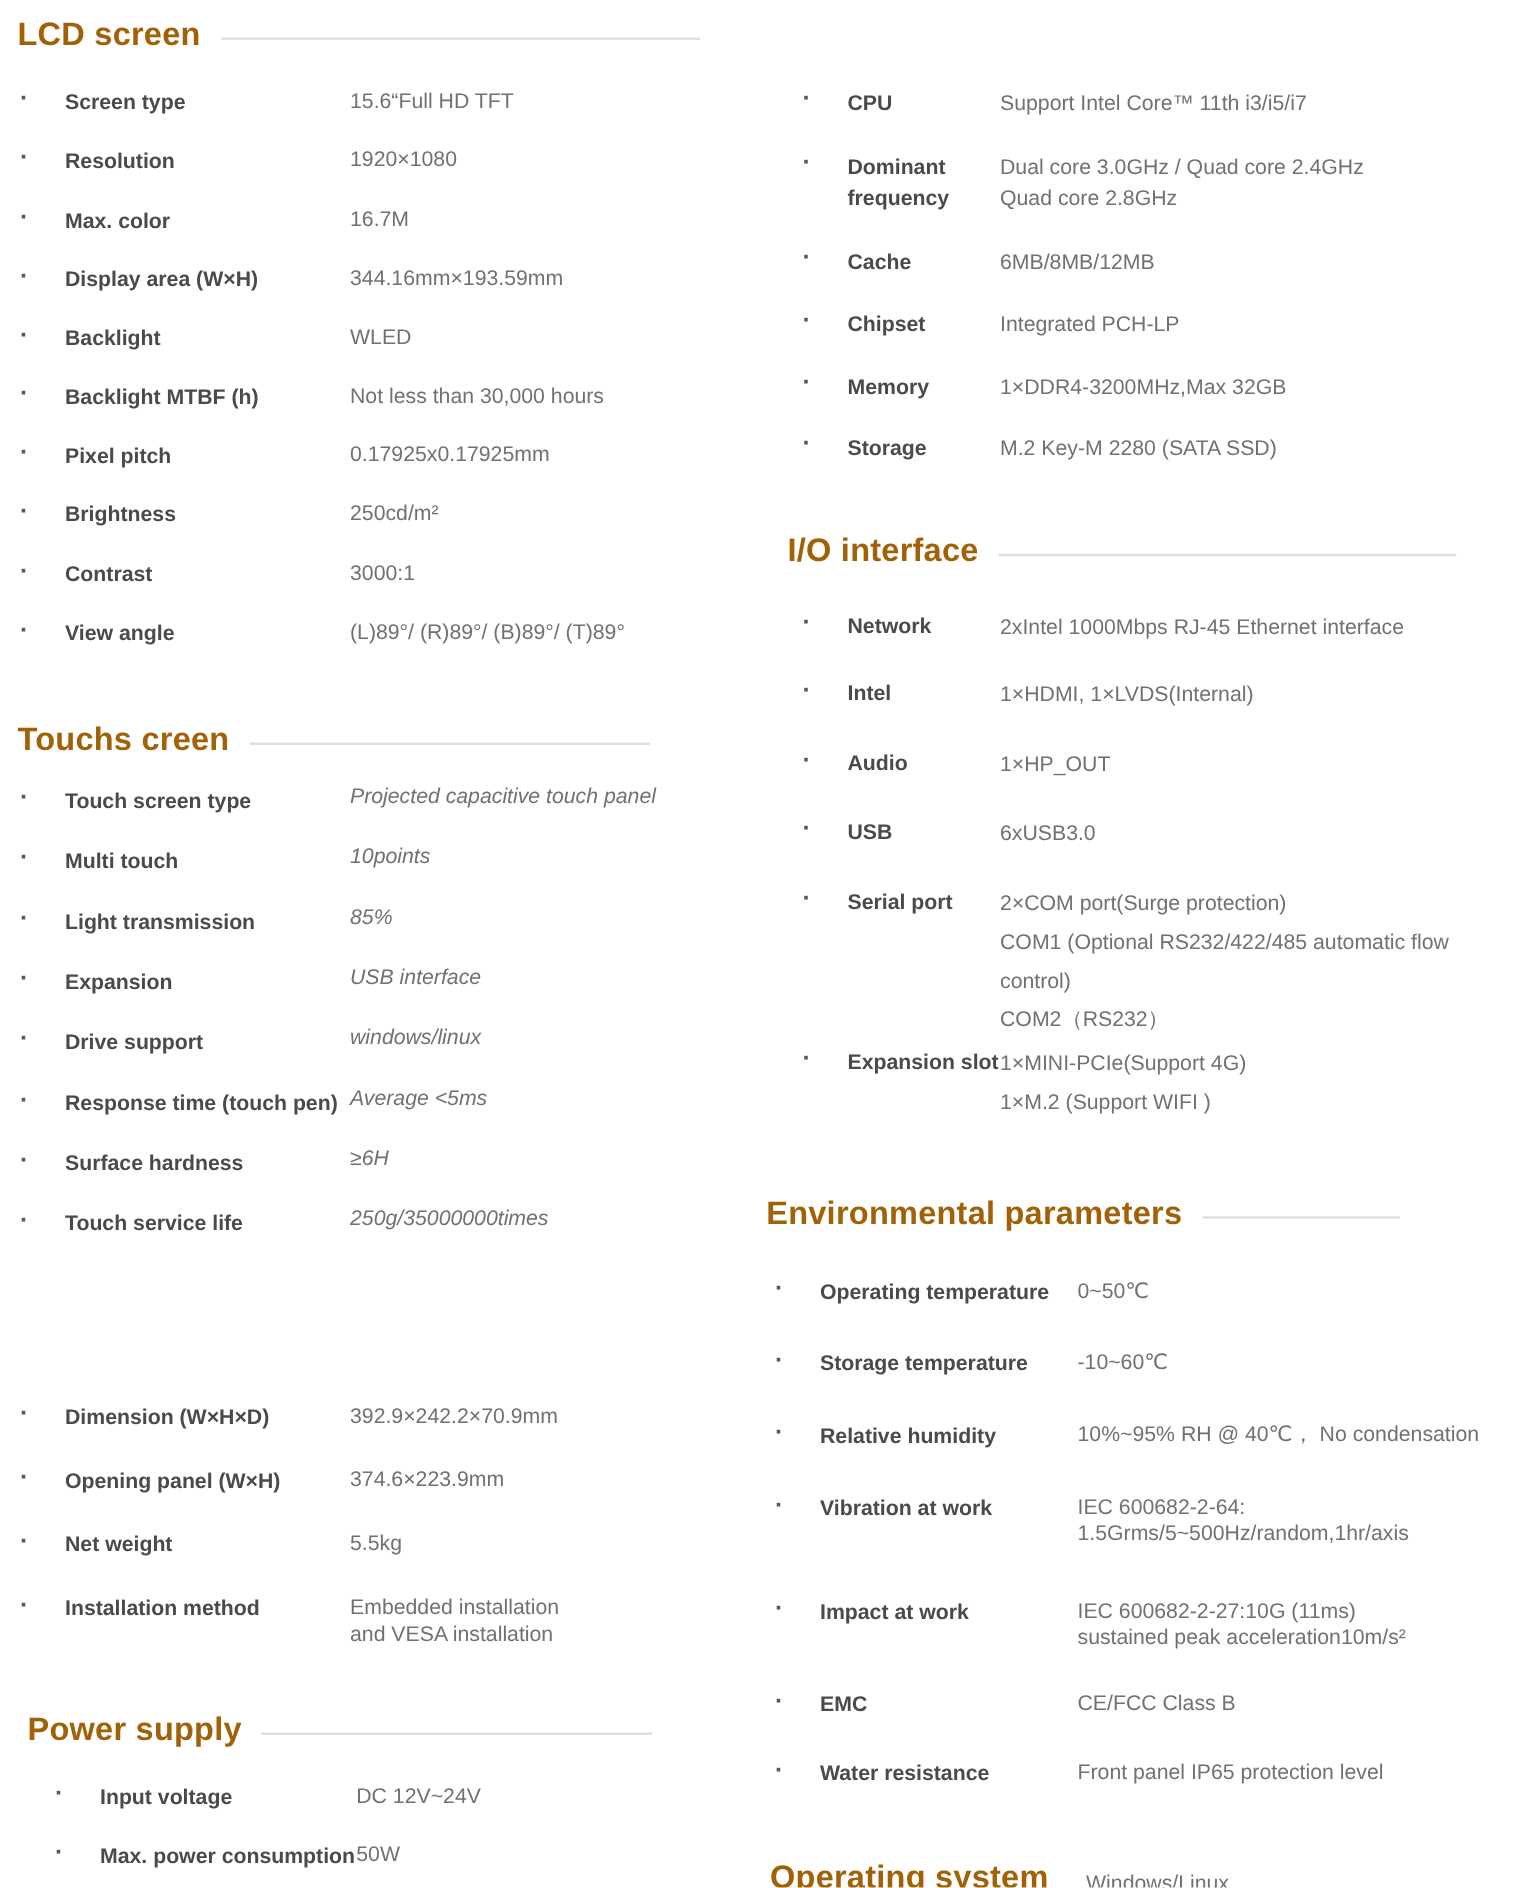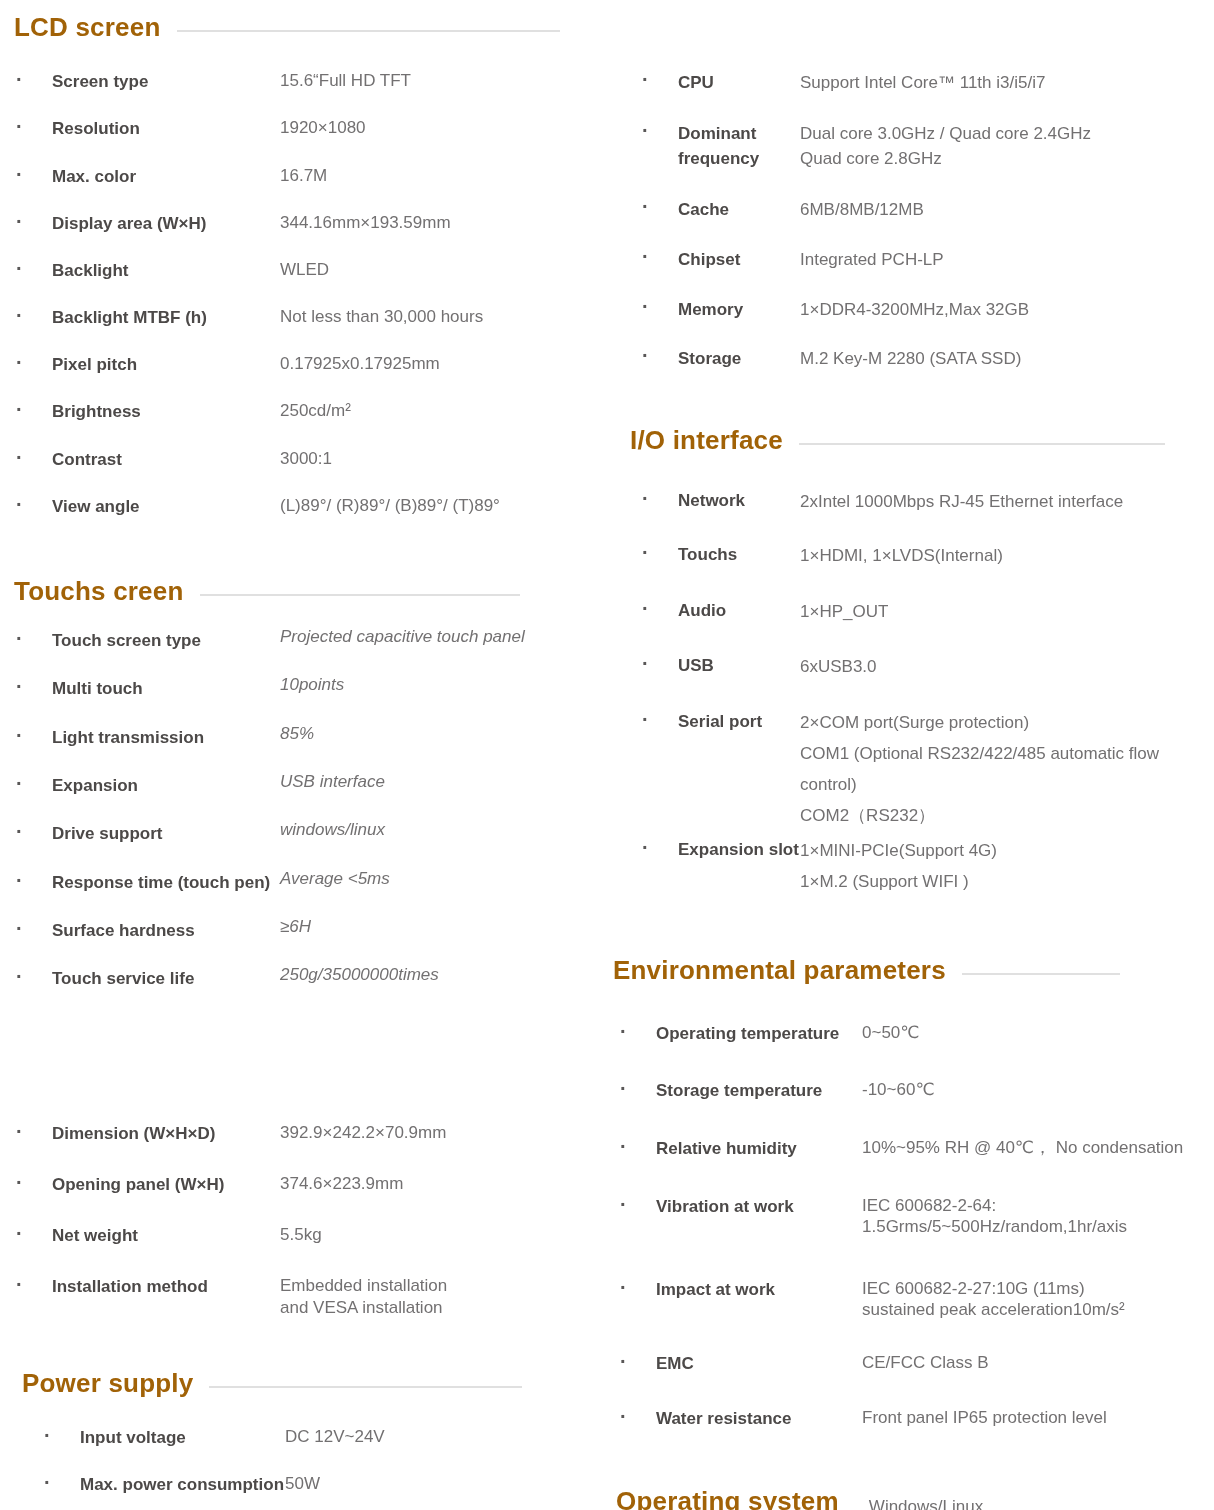--- a/index.html
+++ b/index.html
@@ -275,21 +275,21 @@
     <span class="heading-rule"></span>
   </div>
   <div class="rows" style="left:640px;top:489px;width:560px;--val-x:160px" data-sec="io">
       <div class="spec-row" style="top: 0px;">
         <span class="bullet">·</span>
         <span class="spec-label">Network</span>
         <span class="spec-value">2xIntel 1000Mbps RJ-45 Ethernet interface</span>
       </div>
       <div class="spec-row" style="top: 54px;">
         <span class="bullet">·</span>
-        <span class="spec-label">Touchs</span>
+        <span class="spec-label">Intel</span>
         <span class="spec-value">1×HDMI, 1×LVDS(Internal)</span>
       </div>
       <div class="spec-row" style="top: 110px;">
         <span class="bullet">·</span>
         <span class="spec-label">Audio</span>
         <span class="spec-value">1×HP_OUT</span>
       </div>
       <div class="spec-row" style="top: 165px;">
         <span class="bullet">·</span>
         <span class="spec-label">USB</span>

